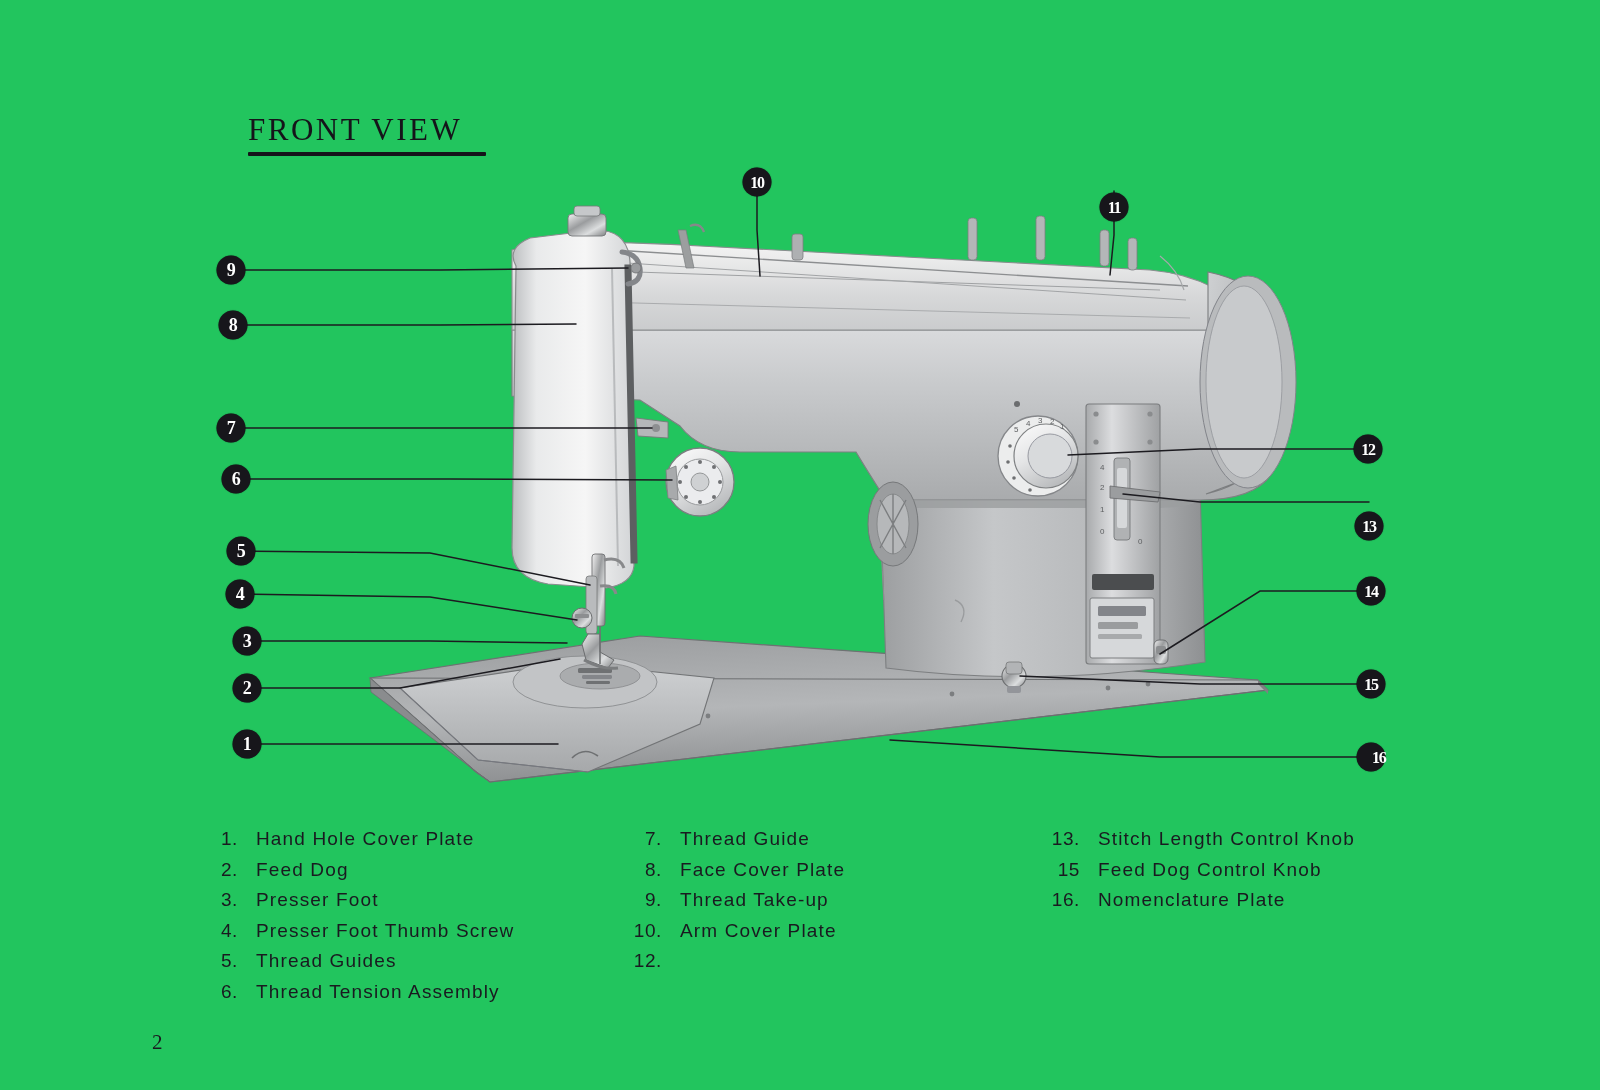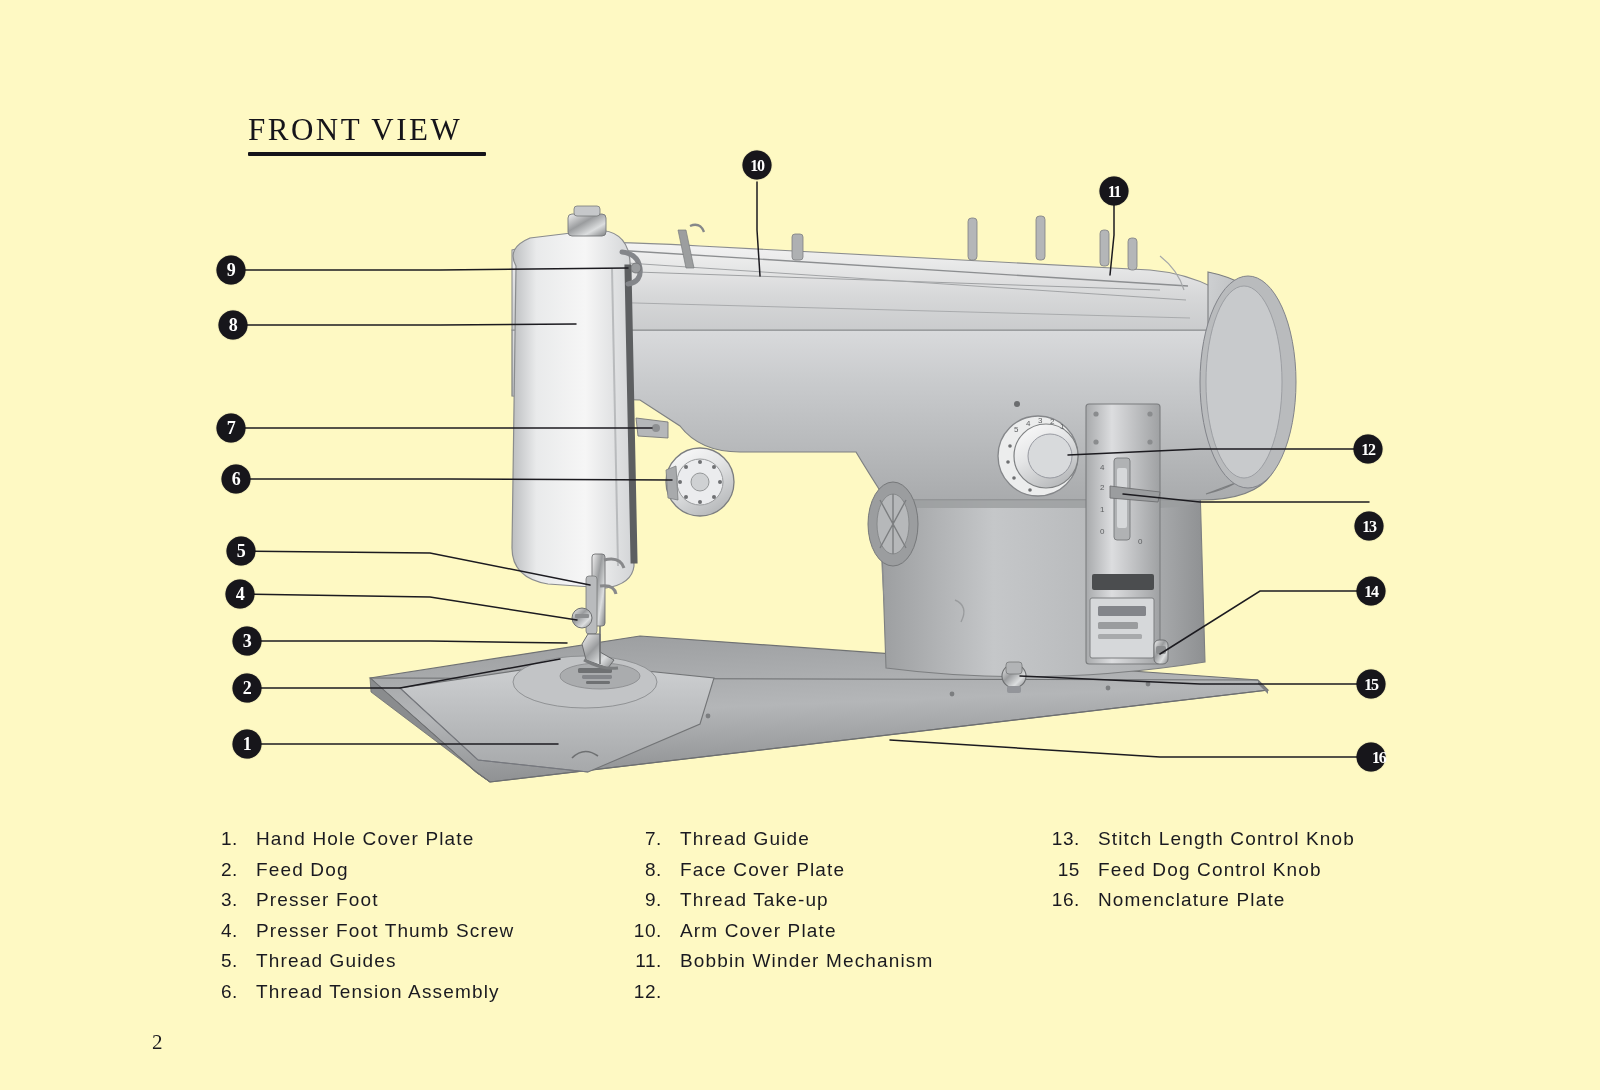--- a/index.html
+++ b/index.html
@@ -4,21 +4,21 @@
 <style>
   html, body {
     margin: 0;
     padding: 0;
     background: #ffffff;
   }
   #page {
     position: relative;
     width: 1600px;
     height: 1090px;
-    background: #fef9c3;
+    background: #22c55e;
     overflow: hidden;
     font-family: "Liberation Sans", sans-serif;
   }
 
   
   #title-block {
     position: absolute;
     left: 248px;
     top: 112px;
     width: 238px;
@@ -406,22 +406,22 @@
   <div id="callouts">
       <div class="callout" style="left: 247px; top: 744px;">1</div>
       <div class="callout" style="left: 247px; top: 688px;">2</div>
       <div class="callout" style="left: 247px; top: 641px;">3</div>
       <div class="callout" style="left: 240px; top: 594px;">4</div>
       <div class="callout" style="left: 241px; top: 551px;">5</div>
       <div class="callout" style="left: 236px; top: 479px;">6</div>
       <div class="callout" style="left: 231px; top: 428px;">7</div>
       <div class="callout" style="left: 233px; top: 325px;">8</div>
       <div class="callout" style="left: 231px; top: 270px;">9</div>
-      <div class="callout wide" style="left: 757px; top: 165px;">10</div>
-      <div class="callout wide" style="left: 1114px; top: 191px;">11</div>
+      <div class="callout wide" style="left: 757px; top: 182px;">10</div>
+      <div class="callout wide" style="left: 1114px; top: 207px;">11</div>
       <div class="callout wide" style="left: 1368px; top: 449px;">12</div>
       <div class="callout wide" style="left: 1369px; top: 502px; margin-top: 24px;">13</div>
       <div class="callout wide" style="left: 1371px; top: 591px;">14</div>
       <div class="callout wide" style="left: 1371px; top: 684px;">15</div>
       <div class="callout wide" style="left: 1371px; top: 757px; text-align: right;">16</div>
     </div>
 
   <div id="legend">
     <div class="legend-col" id="legend-col-1">
         <div class="legend-item">
@@ -460,24 +460,20 @@
         </div>
         <div class="legend-item">
           <span class="legend-num">9.</span>
           <span class="legend-label">Thread Take-up</span>
         </div>
         <div class="legend-item">
           <span class="legend-num">10.</span>
           <span class="legend-label">Arm Cover Plate</span>
         </div>
         <div class="legend-item">
-          <span class="legend-num">11.</span>
-          <span class="legend-label">Bobbin Winder Mechanism</span>
-        </div>
-        <div class="legend-item">
           <span class="legend-num">12.</span>
         </div>
       </div>
     <div class="legend-col" id="legend-col-3">
         <div class="legend-item">
           <span class="legend-num">13.</span>
           <span class="legend-label">Stitch Length Control Knob</span>
         </div>
         <div class="legend-item">
           <span class="legend-num">15</span>

